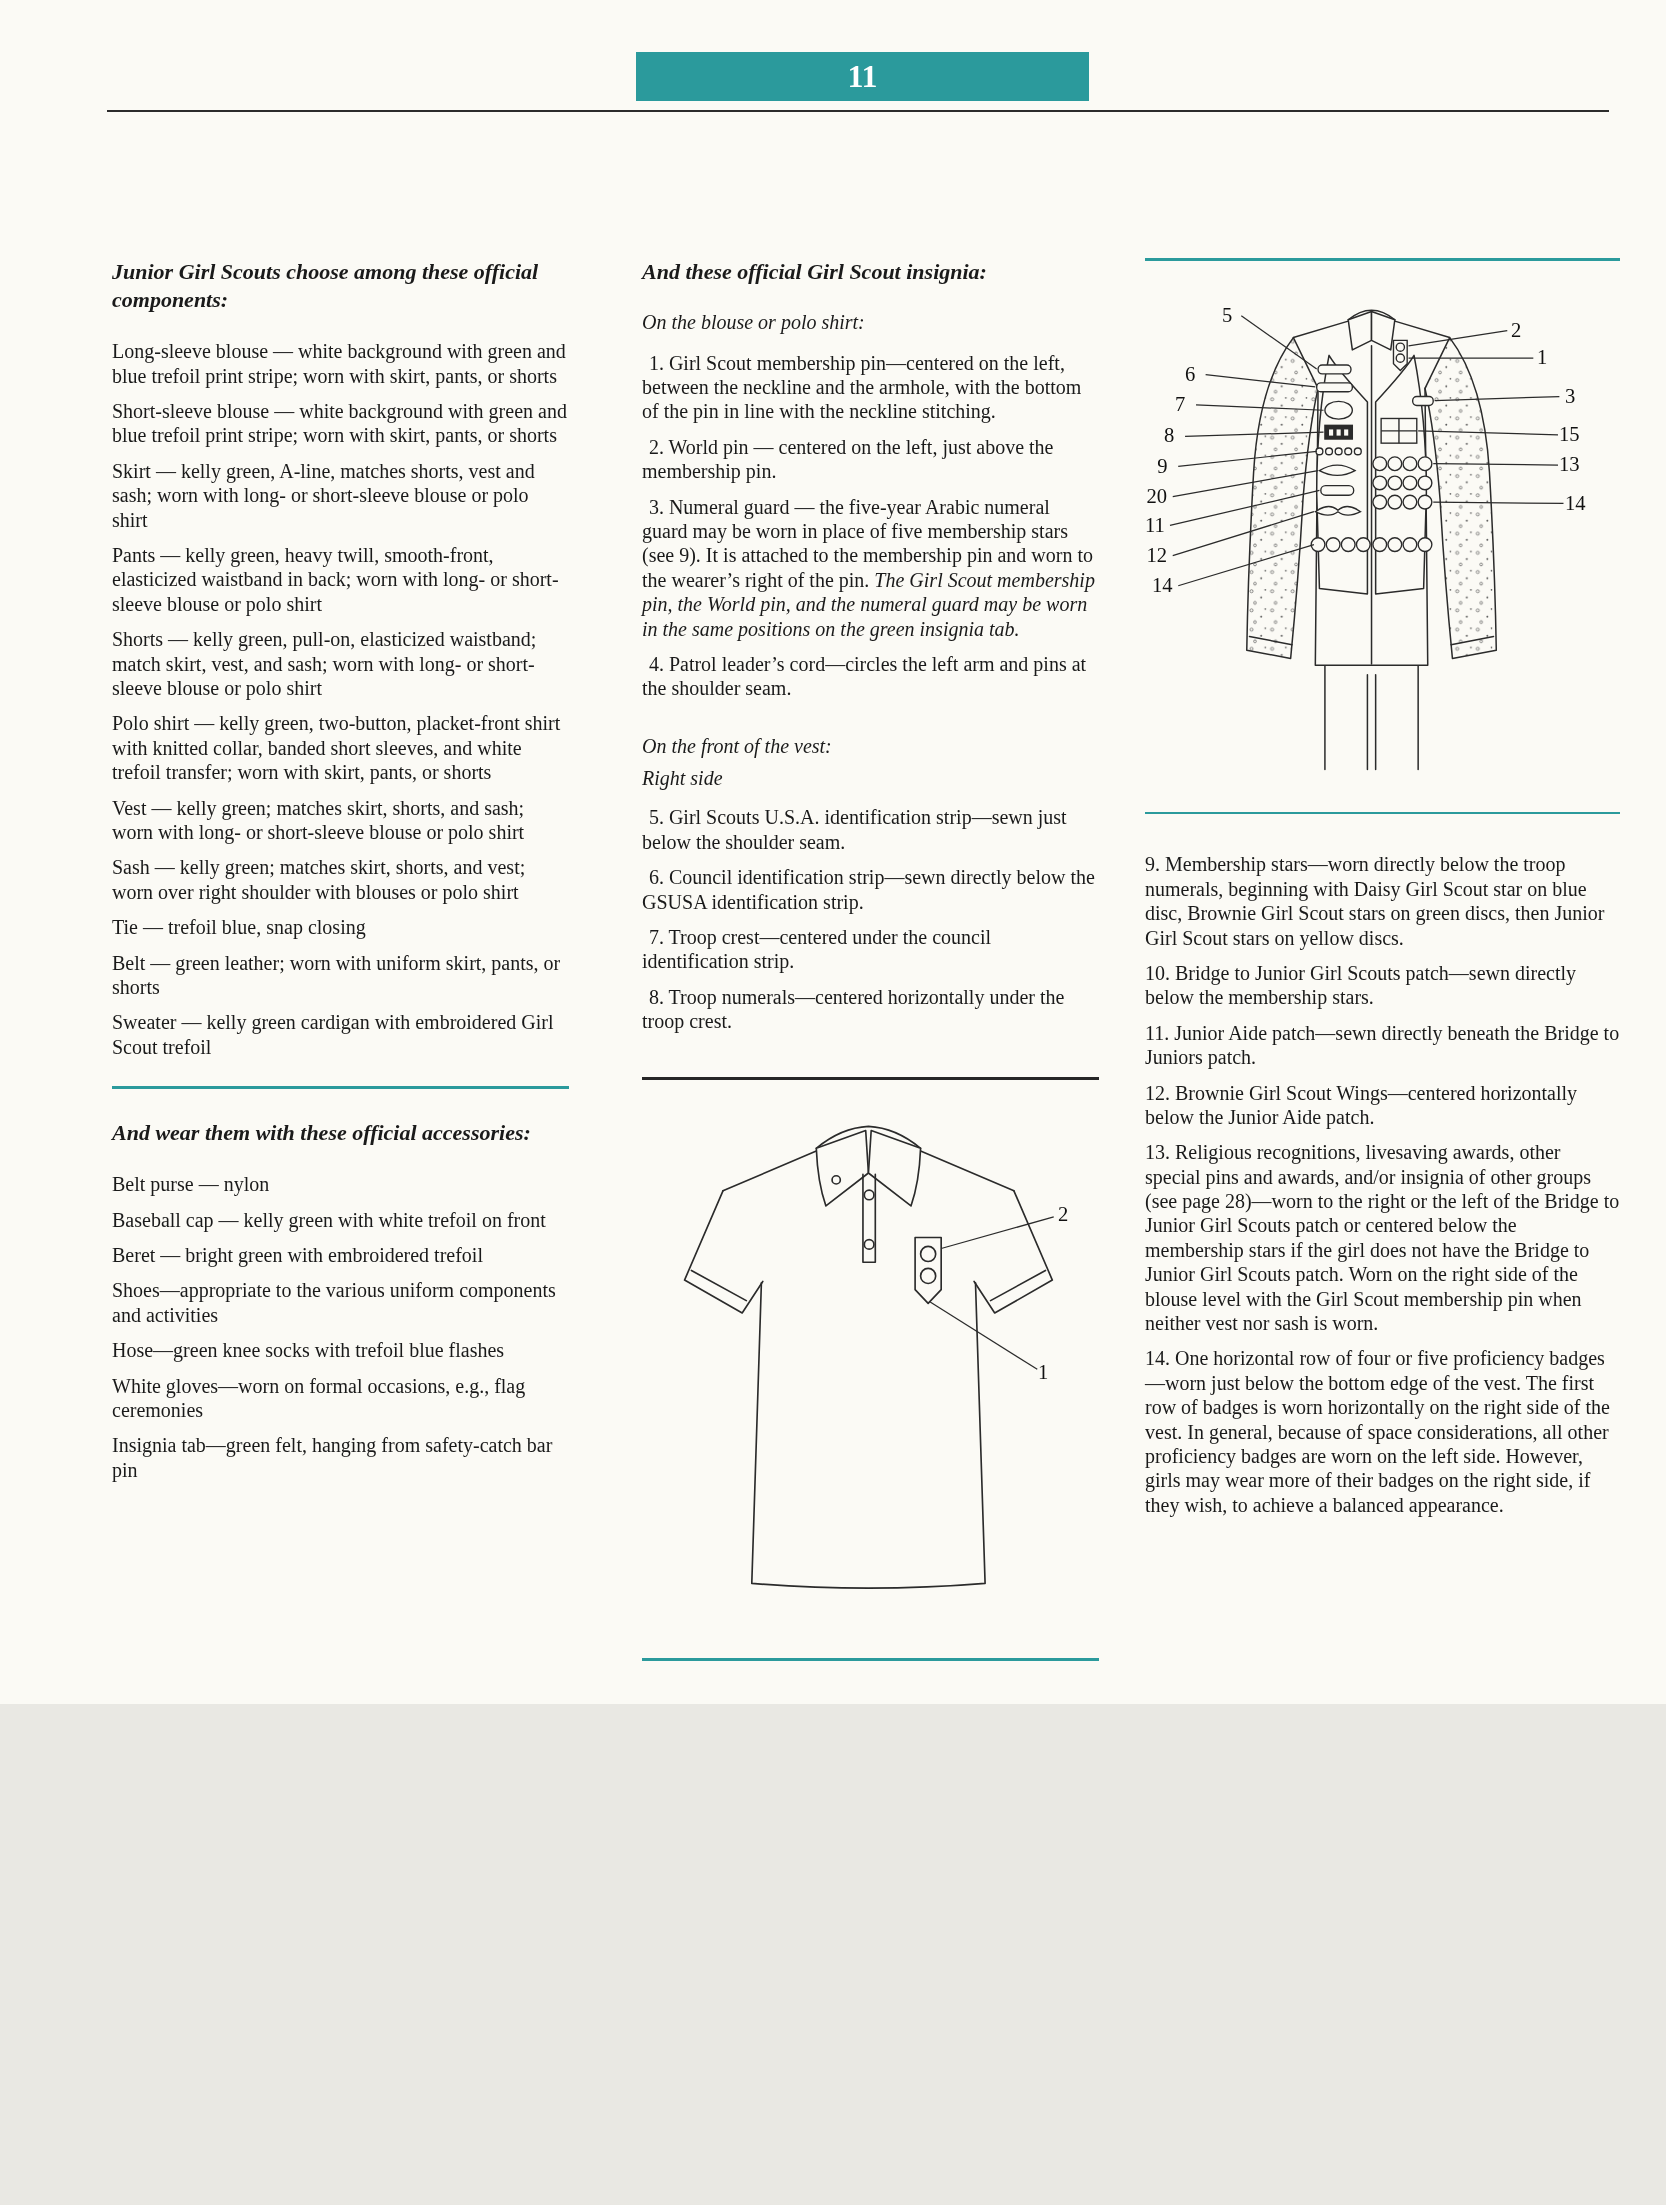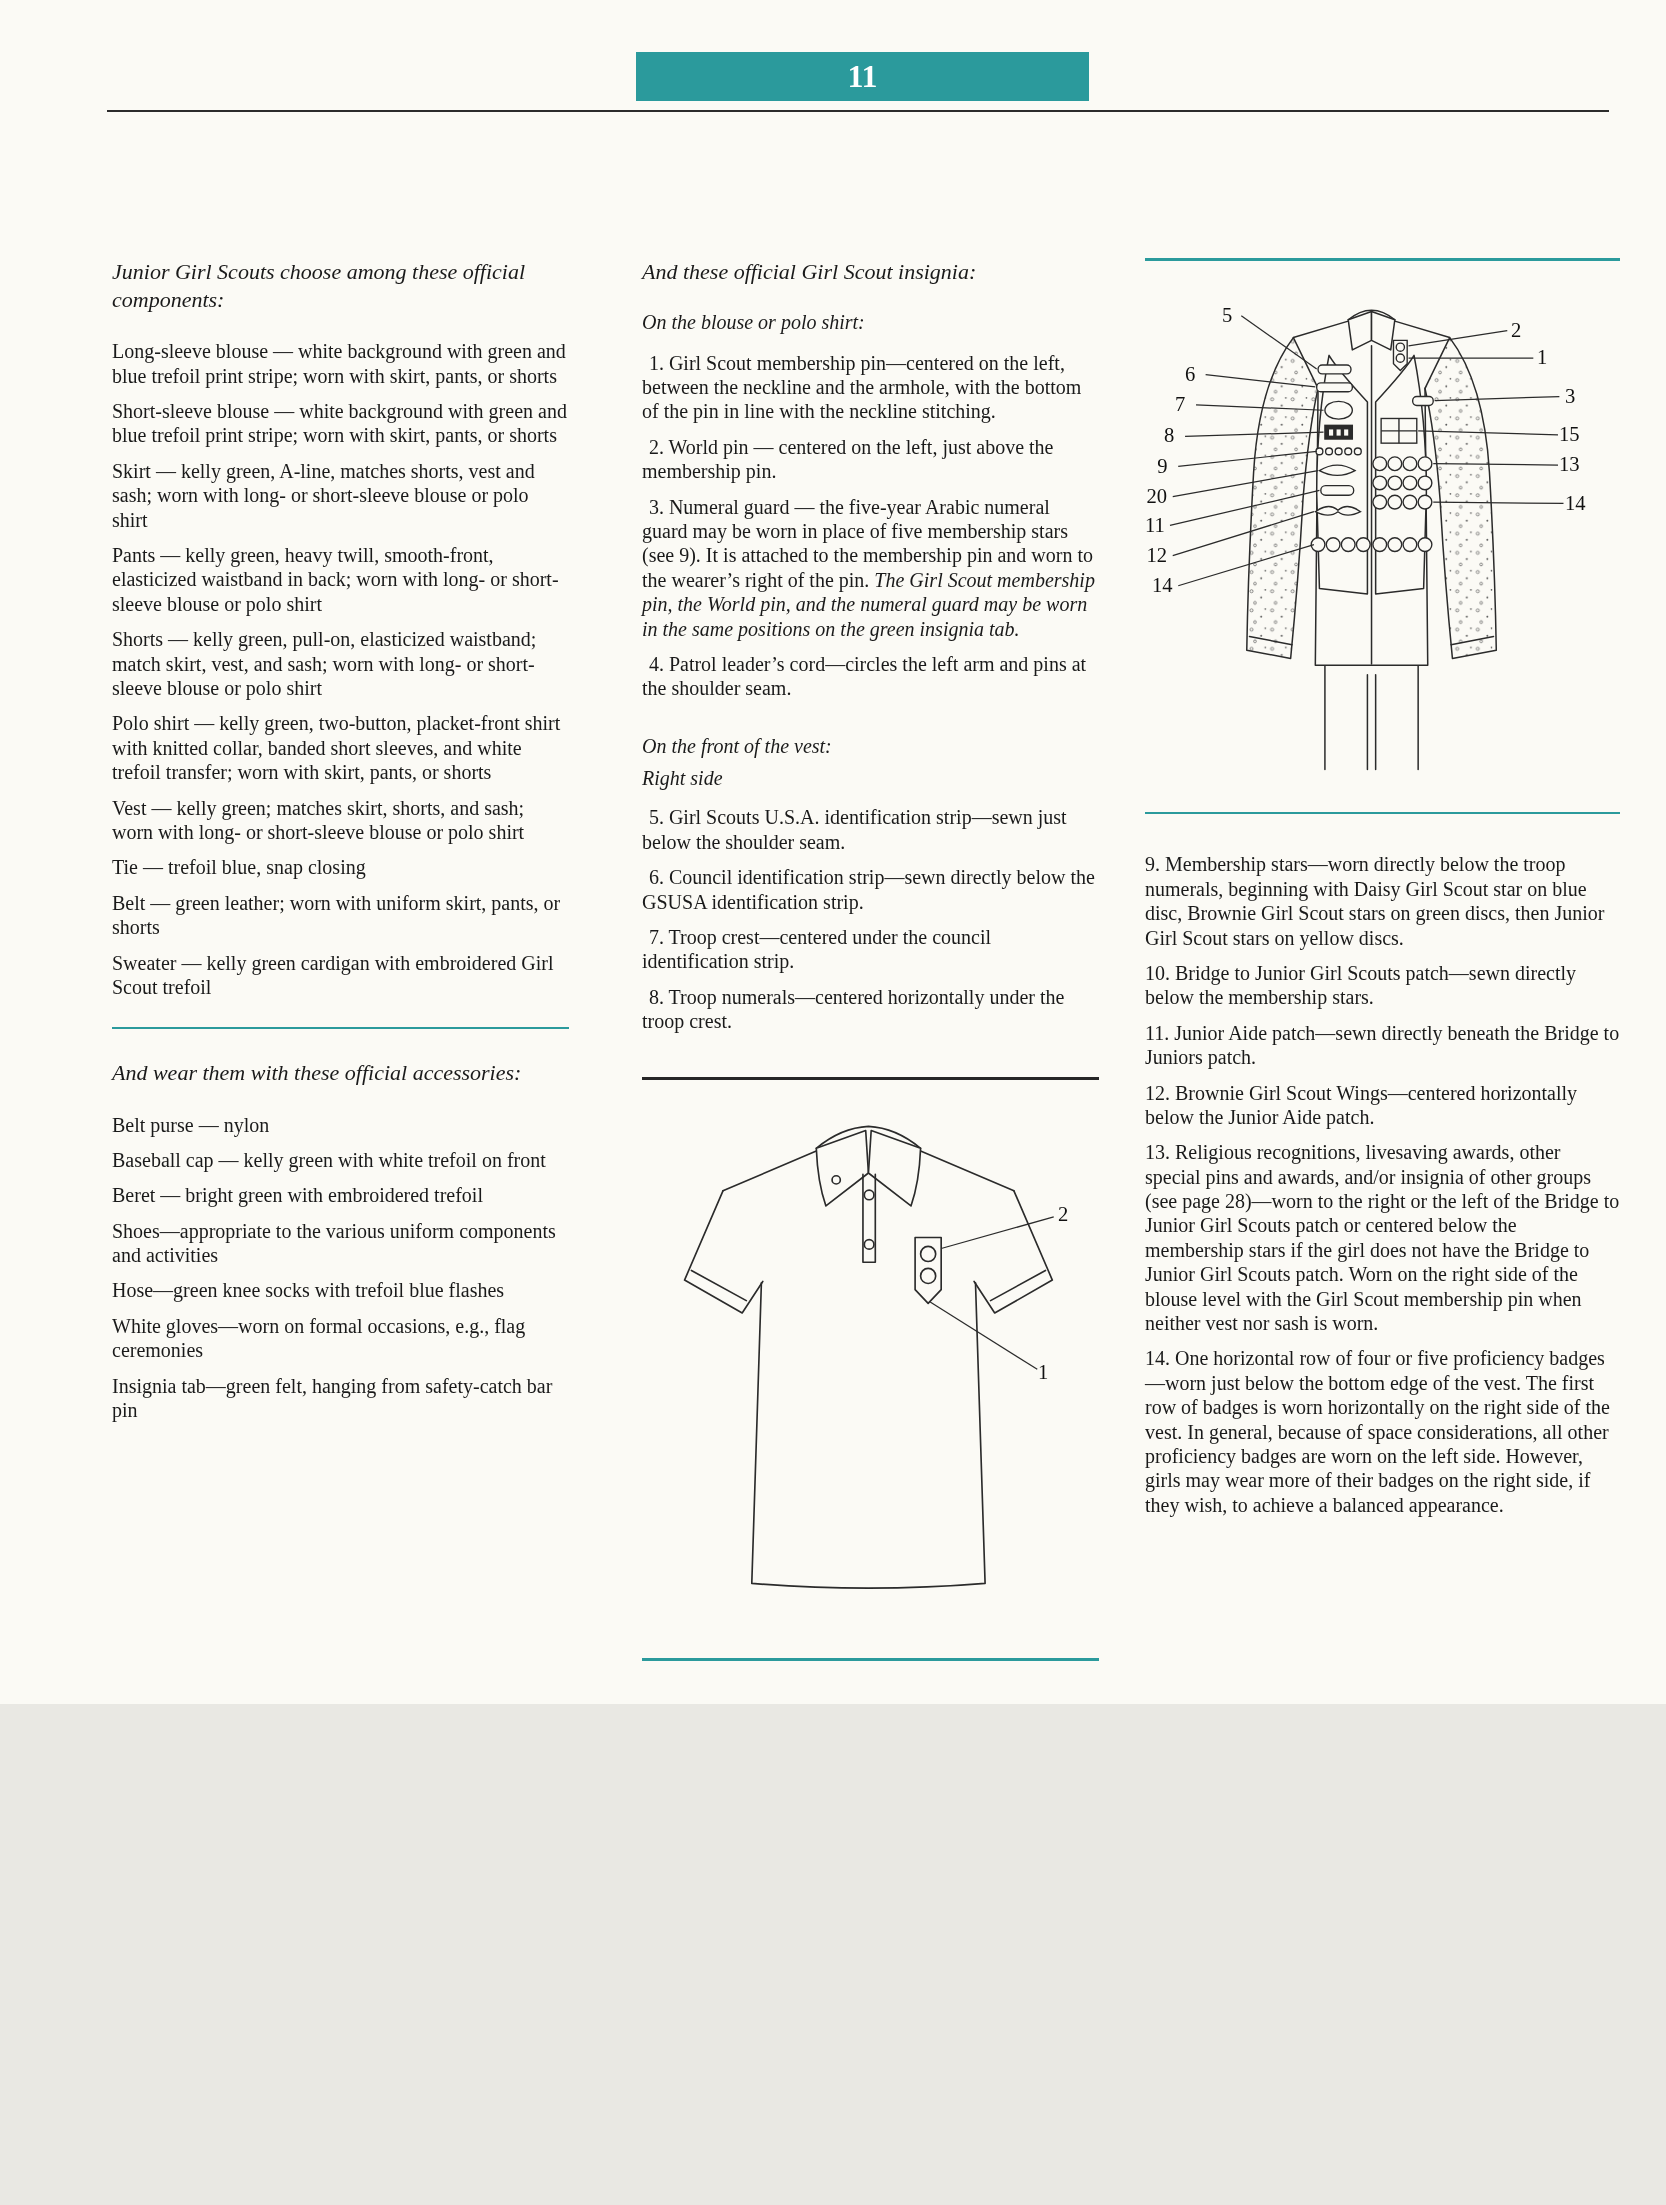--- a/index.html
+++ b/index.html
@@ -12,21 +12,21 @@
   .banner {
     position:absolute; left:636px; top:52px; width:453px; height:49px;
     background:var(--accent); color:#fff; display:flex; align-items:center; justify-content:center;
     font-size:32px; font-weight:bold;
   }
   .top-rule { position:absolute; left:107px; top:110px; width:1502px; height:2.1px; background:#2c2c2c; }
   .col { position:absolute; top:258px; }
   .col-1 { left:112px; width:457px; }
   .col-2 { left:642px; width:457px; }
   .col-3 { left:1145px; width:475px; }
-  .head { font-size:22px; font-weight:normal; font-style:italic; line-height:1.28; margin-bottom:25px; }
+  .head { font-size:22px; font-weight:bold; font-style:italic; line-height:1.28; margin-bottom:25px; }
   p.item { font-size:20px; line-height:1.22; margin-bottom:11px; }
   .col-2 p.num { text-indent:6.9px; }
   .subhead { font-size:20px; font-style:italic; margin-bottom:16.5px; }
   .subhead.mt { margin-top:34px; margin-bottom:9.6px; }
   .subhead.side { margin-bottom:15px; }
   .it { font-style:italic; }
   .divider { height:2.7px; background:var(--accent); margin:27.4px 0 30px; }
   .divider-top { height:2.7px; background:var(--accent); margin-bottom:19px; }
   .divider-mid { height:2.7px; background:var(--accent); margin:11px 0 38px; }
   .divider-bottom { height:2.7px; background:var(--accent); margin-top:6.9px; }
@@ -49,20 +49,21 @@
 
   <div class="col col-1">
     <h3 class="head">Junior Girl Scouts choose among these official components:</h3>
     <p class="item">Long-sleeve blouse — white background with green and blue trefoil print stripe; worn with skirt, pants, or shorts</p>
     <p class="item">Short-sleeve blouse — white background with green and blue trefoil print stripe; worn with skirt, pants, or shorts</p>
     <p class="item">Skirt — kelly green, A-line, matches shorts, vest and sash; worn with long- or short-sleeve blouse or polo shirt</p>
     <p class="item">Pants — kelly green, heavy twill, smooth-front, elasticized waistband in back; worn with long- or short-sleeve blouse or polo shirt</p>
     <p class="item">Shorts — kelly green, pull-on, elasticized waistband; match skirt, vest, and sash; worn with long- or short-sleeve blouse or polo shirt</p>
     <p class="item">Polo shirt — kelly green, two-button, placket-front shirt with knitted collar, banded short sleeves, and white trefoil transfer; worn with skirt, pants, or shorts</p>
     <p class="item">Vest — kelly green; matches skirt, shorts, and sash; worn with long- or short-sleeve blouse or polo shirt</p>
+    <p class="item">Sash — kelly green; matches skirt, shorts, and vest; worn over right shoulder with blouses or polo shirt</p>
     <p class="item">Tie — trefoil blue, snap closing</p>
     <p class="item">Belt — green leather; worn with uniform skirt, pants, or shorts</p>
     <p class="item">Sweater — kelly green cardigan with embroidered Girl Scout trefoil</p>
     <div class="divider"></div>
     <h3 class="head">And wear them with these official accessories:</h3>
     <p class="item">Belt purse — nylon</p>
     <p class="item">Baseball cap — kelly green with white trefoil on front</p>
     <p class="item">Beret — bright green with embroidered trefoil</p>
     <p class="item">Shoes—appropriate to the various uniform components and activities</p>
     <p class="item">Hose—green knee socks with trefoil blue flashes</p>

